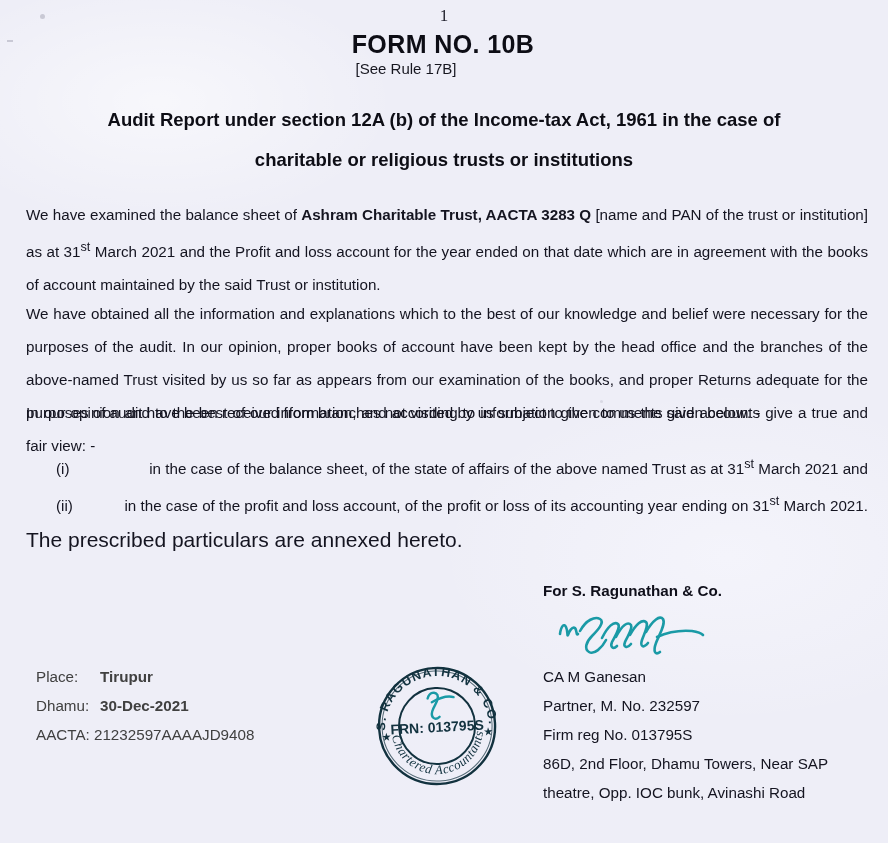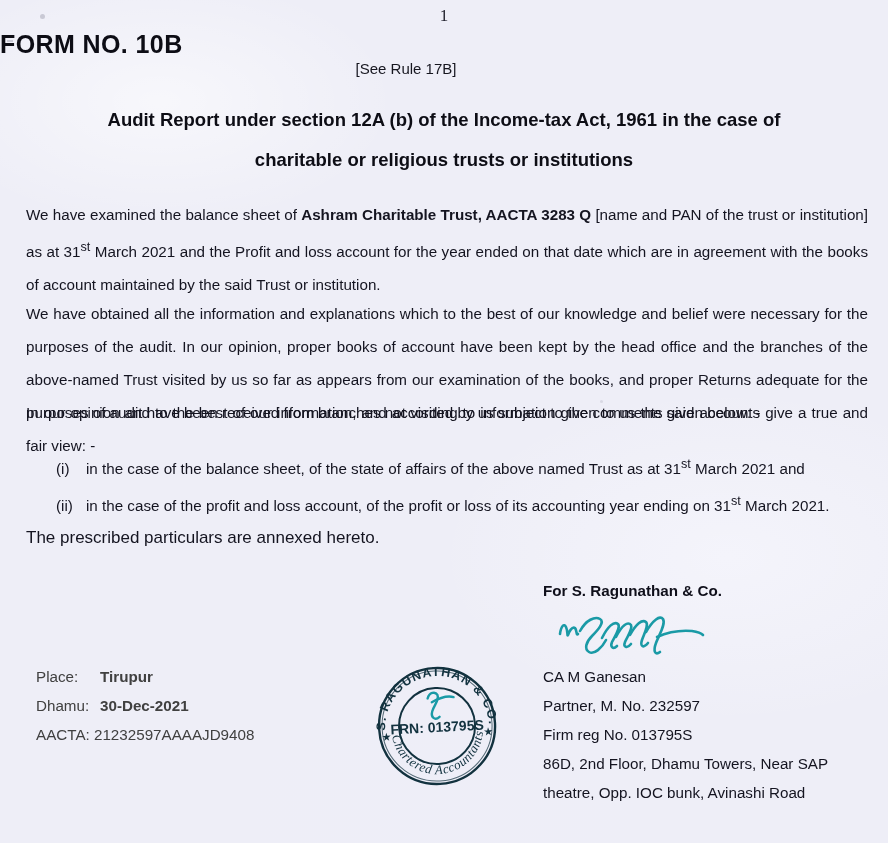--- a/index.html
+++ b/index.html
@@ -42,20 +42,21 @@
     font-family: "Liberation Serif", serif;
     font-size: 17px;
     color: #242430;
   }
 
   .form-title {
     position: absolute;
     top: 30px;
     left: 0;
     width: 886px;
+    text-align: center;
     font-size: 25px;
     font-weight: bold;
     letter-spacing: .4px;
     color: #0d0d15;
   }
   .rule-ref {
     position: absolute;
     top: 60px;
     left: 0;
     width: 812px;
@@ -105,27 +106,27 @@
   .list-row {
     display: flex;
     align-items: baseline;
     padding-left: 30px;
   }
   .list-marker {
     width: 30px;
     flex: 0 0 30px;
     text-align: left;
   }
-  .list-text { flex: 1 1 auto; }
+  .list-text { flex: 1 1 auto; text-align: right; }
 
   .annexed {
     position: absolute;
     top: 528px;
     left: 26px;
-    font-size: 17px;
+    font-size: 21px;
     color: #141420;
   }
 
   .firm-line {
     position: absolute;
     top: 582px;
     left: 543px;
     font-size: 15.2px;
     font-weight: bold;
     color: #0f0f1a;

